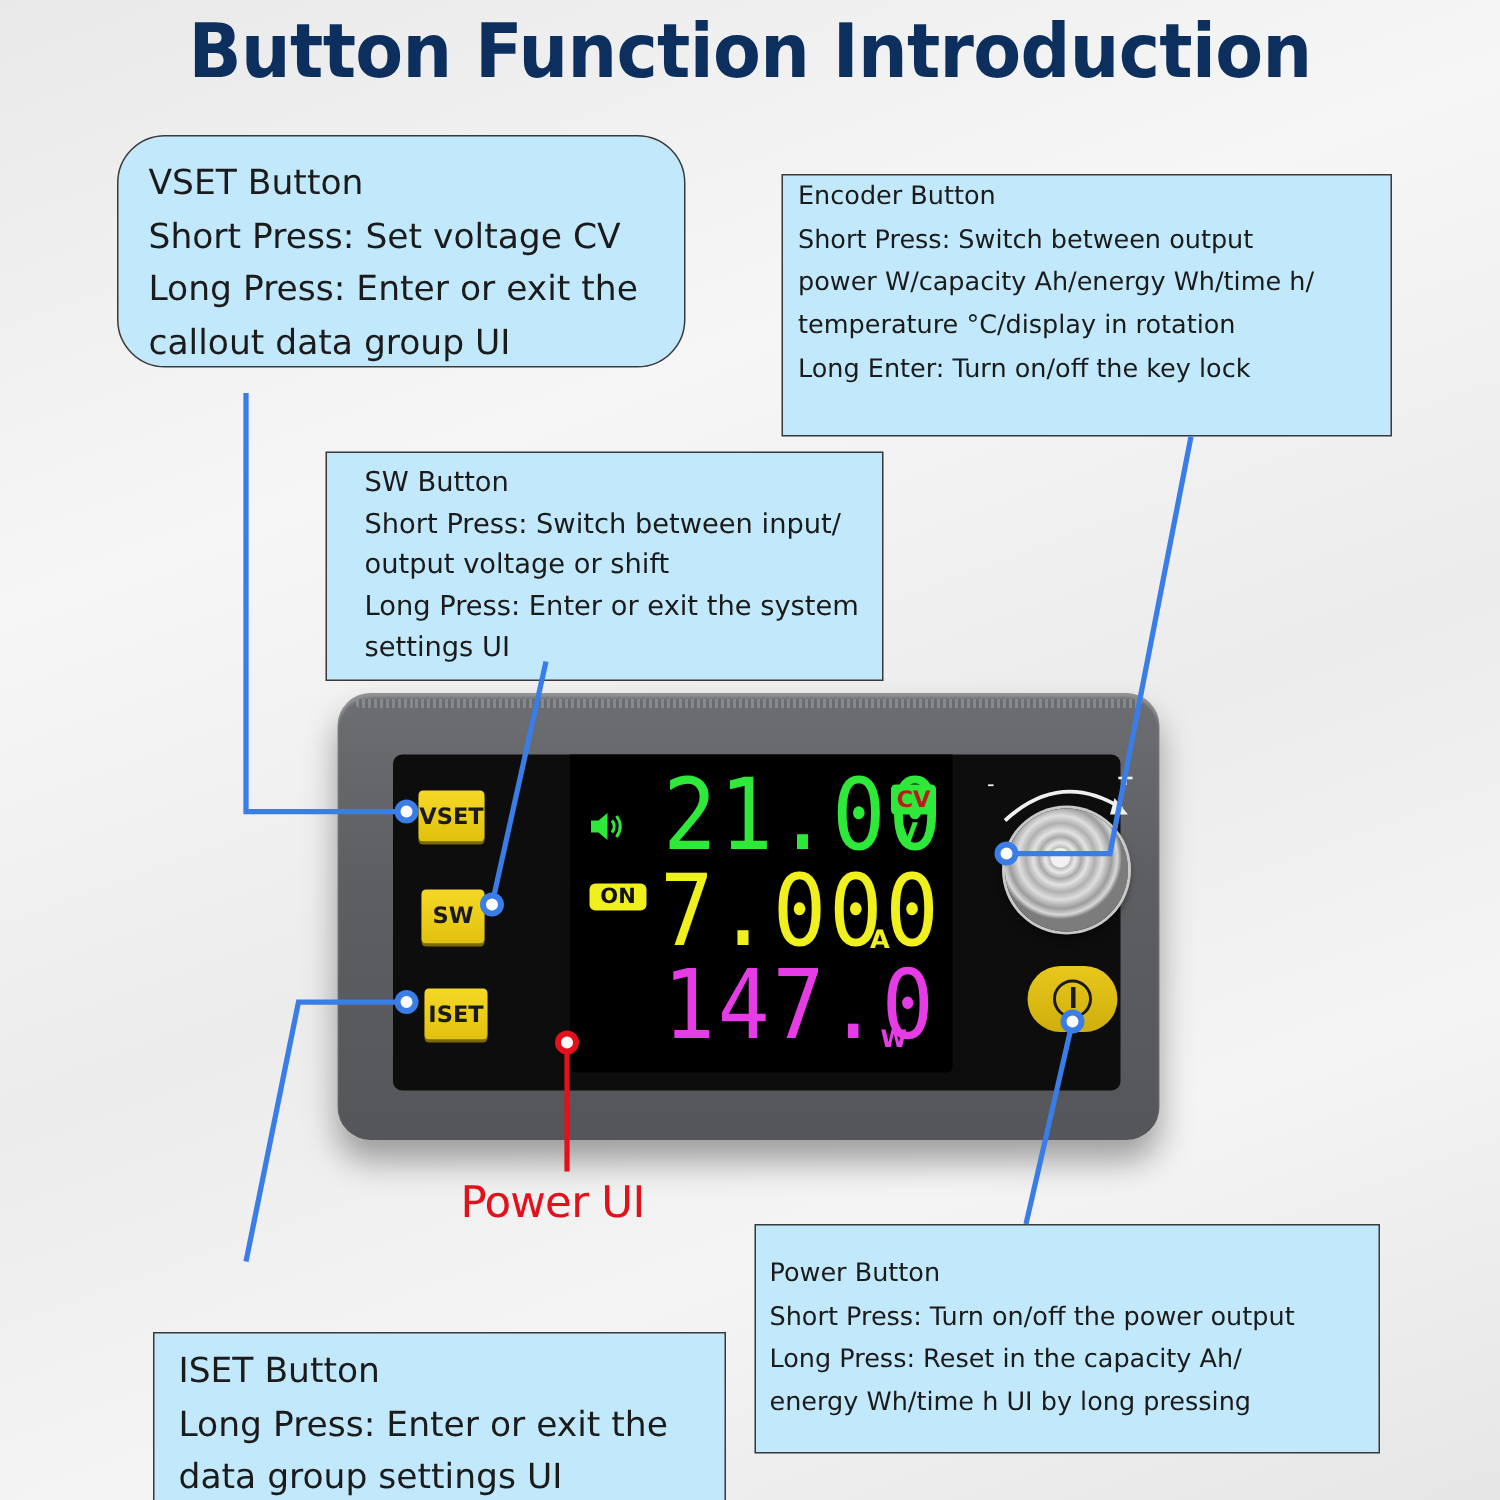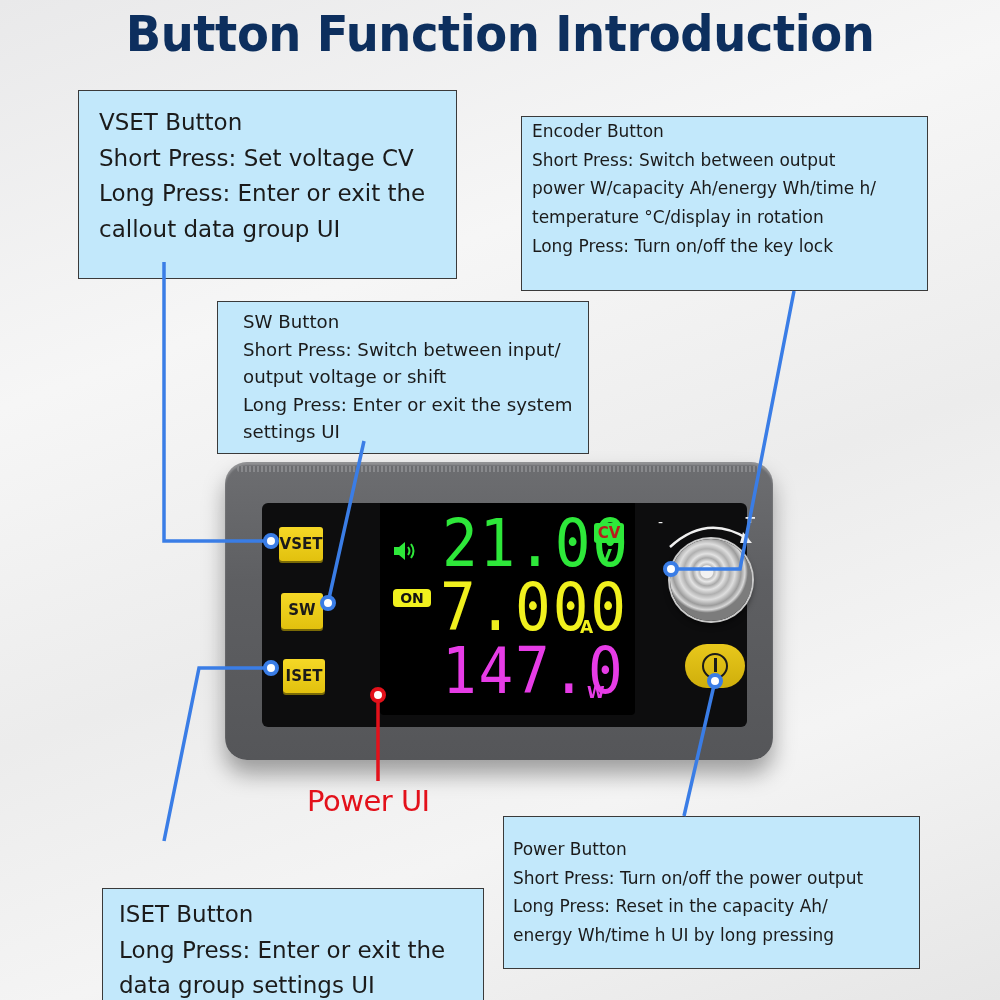--- a/index.html
+++ b/index.html
@@ -74,33 +74,33 @@
   .mainui {
     position:absolute; left:307px; top:784px; color:#e3111b; font-size:29px;
     font-family:"DejaVu Sans", sans-serif; letter-spacing:-0.5px;
   }
 </style>
 </head>
 <body>
 
 <div class="title">Button Function Introduction</div>
 
-<div class="callout big" style="left:78px; top:90px; width:379px; height:189px;">
+<div class="callout big" style="left:78px; top:90px; width:379px; height:155px;border-radius:32px;">
   <div>VSET Button</div>
   <div>Short Press: Set voltage CV</div>
   <div>Long Press: Enter or exit the</div>
   <div>callout data group UI</div>
 </div>
 
 <div class="callout small" style="left:521px; top:116px; width:407px; height:175px;">
   <div>Encoder Button</div>
   <div>Short Press: Switch between output</div>
   <div>power W/capacity Ah/energy Wh/time h/</div>
   <div>temperature °C/display in rotation</div>
-  <div>Long Press: Turn on/off the key lock</div>
+  <div>Long Enter: Turn on/off the key lock</div>
 </div>
 
 <div class="callout sw" style="left:217px; top:301px; width:372px; height:153px;">
   <div>SW Button</div>
   <div>Short Press: Switch between input/</div>
   <div>output voltage or shift</div>
   <div>Long Press: Enter or exit the system</div>
   <div>settings UI</div>
 </div>
 

